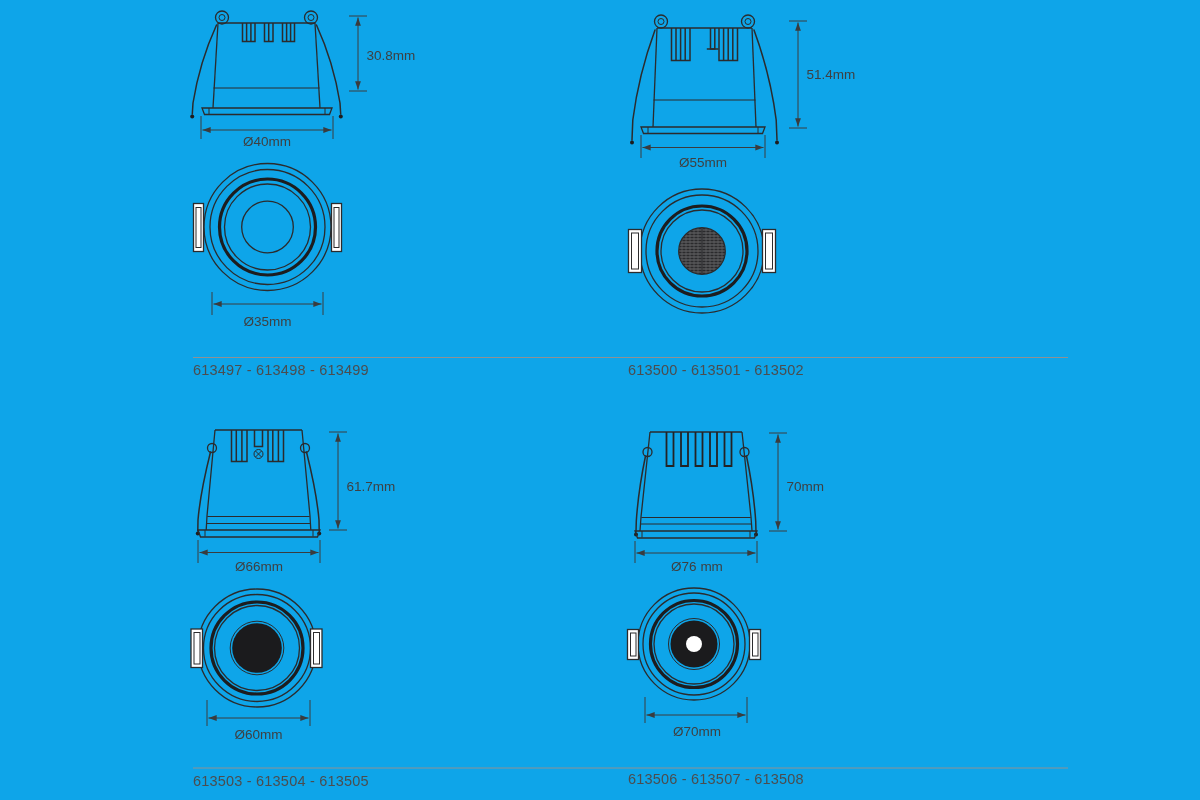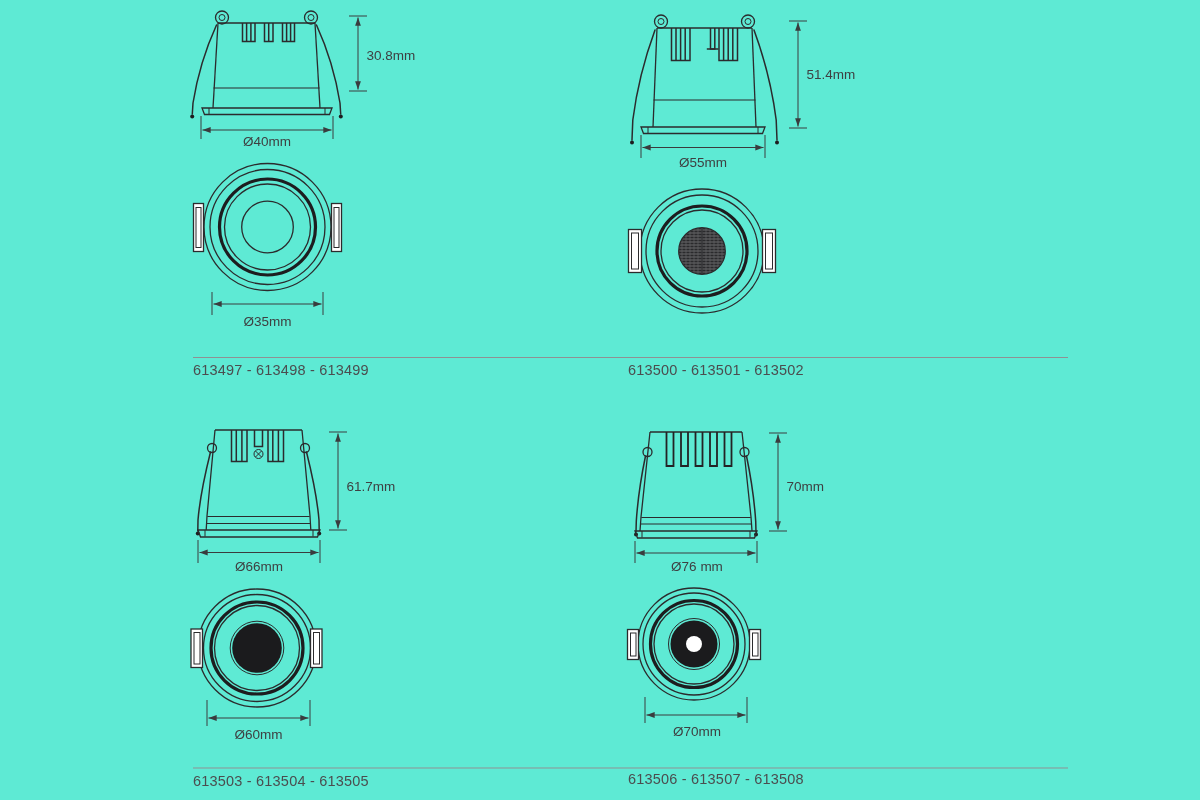--- a/index.html
+++ b/index.html
@@ -1,16 +1,16 @@
 <!DOCTYPE html>
 <html><head>
 <meta charset="utf-8">
 <style>
   html,body{margin:0;padding:0;background:#ffffff;}
-  .canvas{position:relative;width:1200px;height:800px;background:#5eead4;overflow:hidden;}
+  .canvas{position:relative;width:1200px;height:800px;background:#0ea5e9;overflow:hidden;}
   svg{display:block;font-family:"Liberation Sans",sans-serif;}
   .ln{fill:none;stroke:#2b2b2d;stroke-width:1.3;}
   .sw1{stroke-width:1;}
   .thick{stroke:#1d1d1f;stroke-width:3.2;}
   .fin{fill:none;stroke:#2b2b2d;stroke-width:1.5;}
   .comb{fill:none;stroke:#232325;stroke-width:1.8;}
   .wire{fill:none;stroke:#2b2b2d;stroke-width:1.5;stroke-linecap:round;}
   .dot{fill:#1d1d1f;stroke:none;}
   .white{fill:#ffffff;}
   .dim{fill:none;stroke:#3a3c3e;stroke-width:1;}

